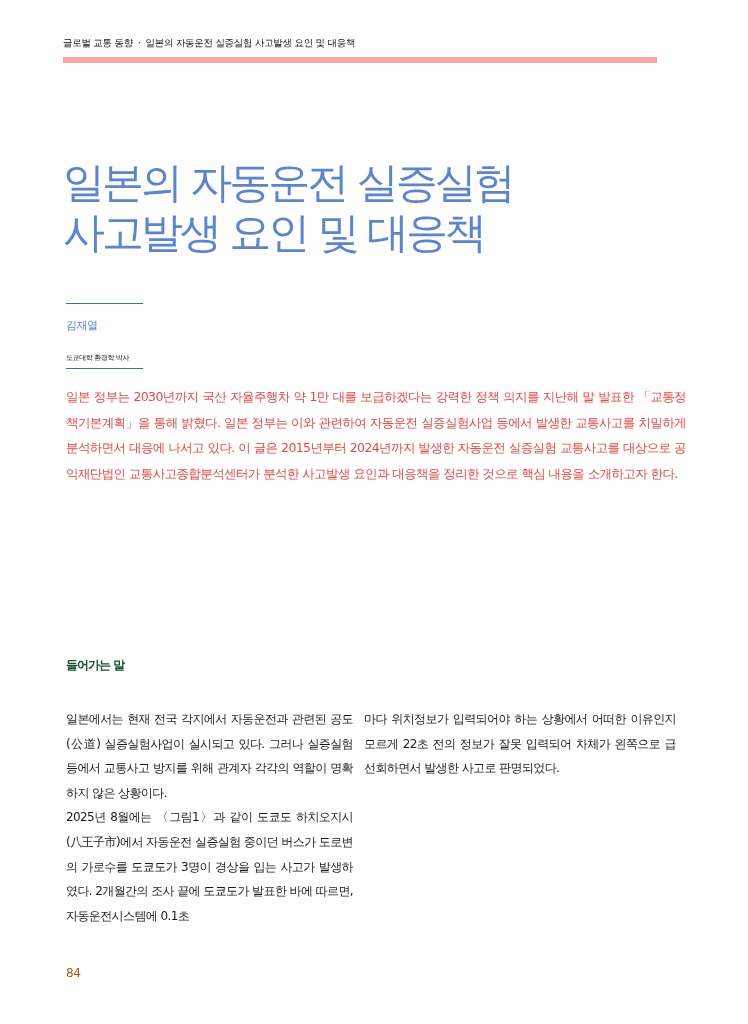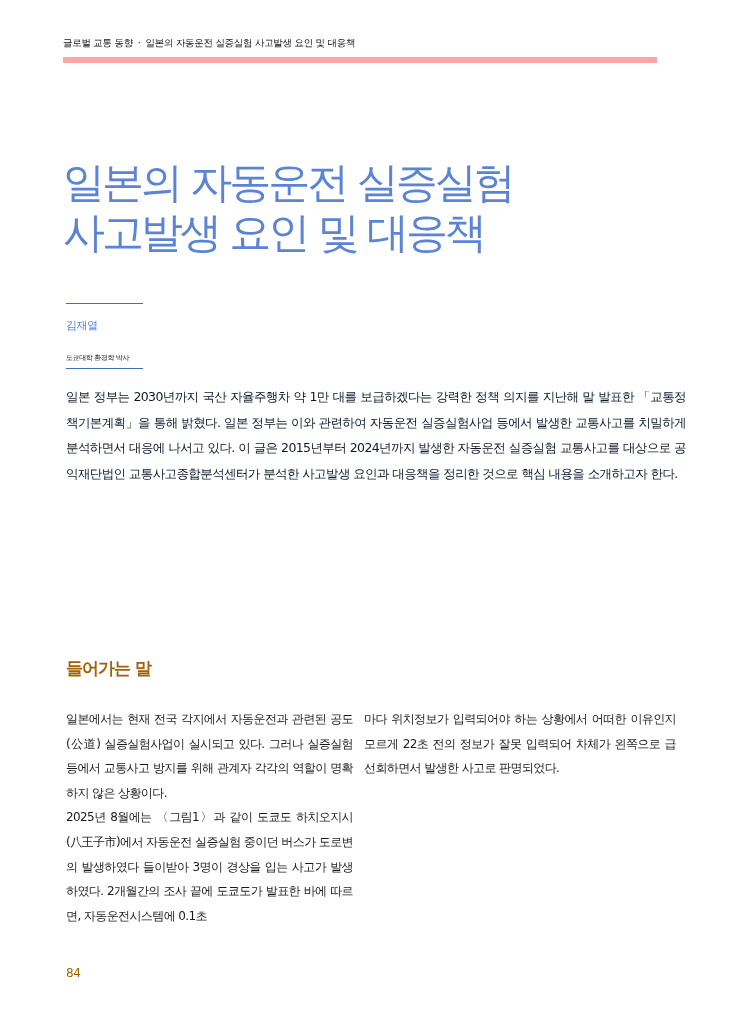--- a/index.html
+++ b/index.html
@@ -24,27 +24,27 @@
     .author-block {
       position: absolute; left: 66px; top: 303px; width: 77px;
       border-top: 1.5px solid #3f6fb6; border-bottom: 1.5px solid #3f6fb6;
       padding: 15px 0 5px 0;
     }
     .author-name { font-size: 11px; color: #5b84d6; letter-spacing: -0.5px; line-height: 14px; }
     .author-affil { font-size: 7px; color: #111; letter-spacing: -0.4px; line-height: 10px; margin-top: 20px; white-space: nowrap; }
 
     .abstract {
       position: absolute; left: 66px; top: 384px; width: 620px;
-      font-size: 12.5px; line-height: 25.5px; color: #0f172a;
+      font-size: 12.5px; line-height: 25.5px; color: #ef4444;
       letter-spacing: -0.6px; text-align: justify;
     }
 
     .section-heading {
       position: absolute; left: 66px; top: 657px;
-      font-size: 17px; color: #a16207; letter-spacing: -1px;
+      font-size: 12px; color: #14532d; letter-spacing: -1px;
     }
 
     .col {
       position: absolute; top: 707px; width: 287px;
       font-size: 12px; line-height: 24.6px; color: #1a1a1a;
       letter-spacing: -0.6px; text-align: justify;
     }
     .col.left { left: 66px; }
     .col.right { left: 364px; width: 312px; }
     .col p { margin: 0; }
@@ -70,20 +70,20 @@
   <div class="author-name">김재열</div>
   <div class="author-affil">도쿄대학 환경학 박사</div>
 </div>
 
 <p class="abstract">일본 정부는 2030년까지 국산 자율주행차 약 1만 대를 보급하겠다는 강력한 정책 의지를 지난해 말 발표한 「교통정책기본계획」을 통해 밝혔다. 일본 정부는 이와 관련하여 자동운전 실증실험사업 등에서 발생한 교통사고를 치밀하게 분석하면서 대응에 나서고 있다. 이 글은 2015년부터 2024년까지 발생한 자동운전 실증실험 교통사고를 대상으로 공익재단법인 교통사고종합분석센터가 분석한 사고발생 요인과 대응책을 정리한 것으로 핵심 내용을 소개하고자 한다.</p>
 
 <h2 class="section-heading">들어가는 말</h2>
 
 <div class="col left">
   <p>일본에서는 현재 전국 각지에서 자동운전과 관련된 공도(公道) 실증실험사업이 실시되고 있다. 그러나 실증실험 등에서 교통사고 방지를 위해 관계자 각각의 역할이 명확하지 않은 상황이다.</p>
-  <p>2025년 8월에는 〈그림1〉과 같이 도쿄도 하치오지시(八王子市)에서 자동운전 실증실험 중이던 버스가 도로변의 발생하였다 들이받아 3명이 경상을 입는 사고가 발생하였다. 2개월간의 조사 끝에 도쿄도가 발표한 바에 따르면, 자동운전시스템에 0.1초</p>
+  <p>2025년 8월에는 〈그림1〉과 같이 도쿄도 하치오지시(八王子市)에서 자동운전 실증실험 중이던 버스가 도로변의 가로수를 도쿄도가 3명이 경상을 입는 사고가 발생하였다. 2개월간의 조사 끝에 도쿄도가 발표한 바에 따르면, 자동운전시스템에 0.1초</p>
 </div>
 
 <div class="col right">
   <p>마다 위치정보가 입력되어야 하는 상황에서 어떠한 이유인지 모르게 22초 전의 정보가 잘못 입력되어 차체가 왼쪽으로 급선회하면서 발생한 사고로 판명되었다.</p>
 </div>
 
 <div class="page-number">84</div>
 
 </body></html>

